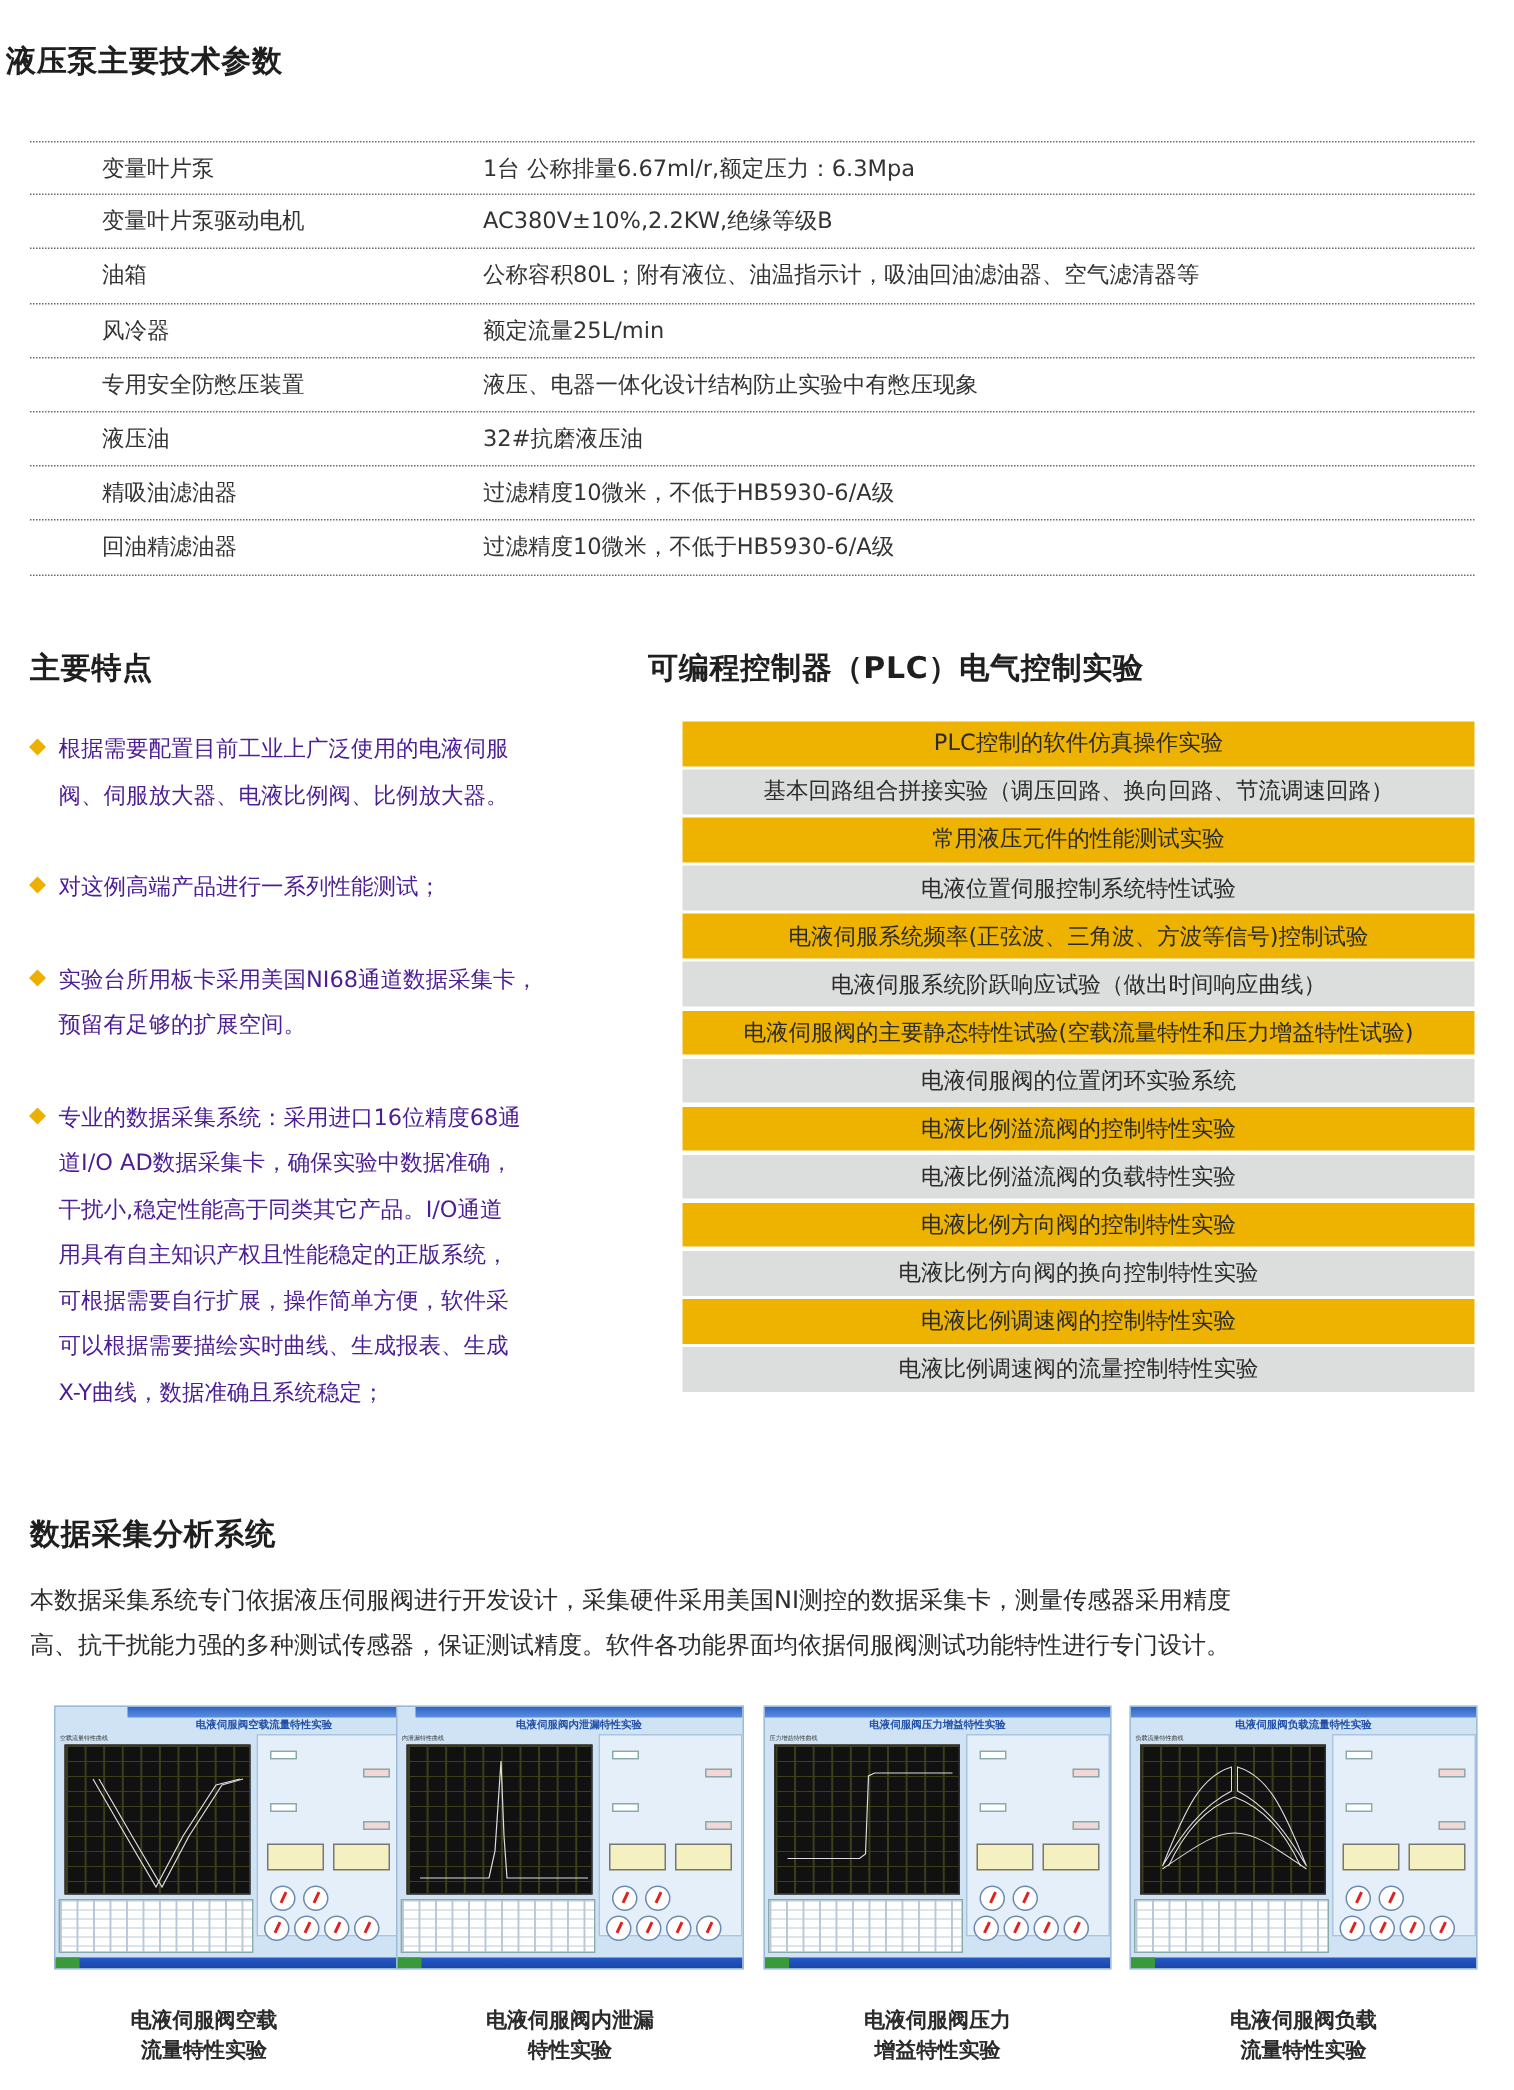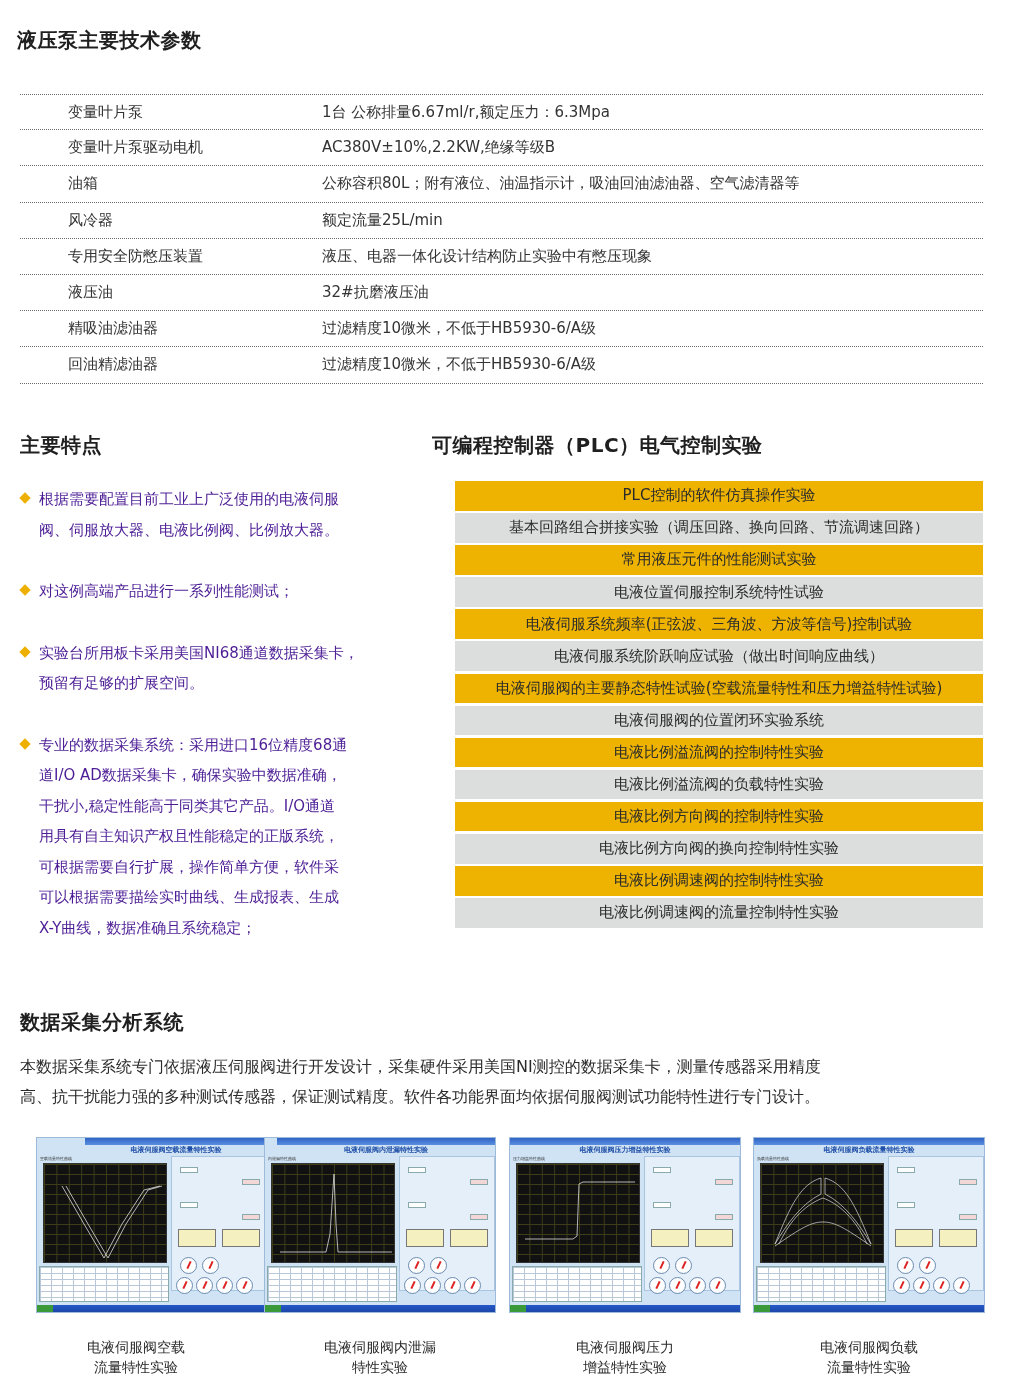--- a/index.html
+++ b/index.html
@@ -42,26 +42,26 @@
   .shot .btn { position: absolute; width: 18px; height: 6px; background: #fff; border: 1px solid #8aa; }
   .shot .btn.red { background: #f3d6d6; }
   .shot .meter { position: absolute; width: 38px; height: 18px; background: #f4f0c0; border: 1px solid #777; }
   .shot .gauge { position: absolute; width: 17px; height: 17px; border-radius: 50%; background: #fff; border: 1px solid #6a8ab0; }
   .shot .gauge::after { content: ""; position: absolute; left: 7px; top: 3px; width: 2px; height: 8px; background: #d22; transform: rotate(25deg); }
   .shot .table { position: absolute; left: 2px; top: 128px; width: 130px; height: 36px;
       background-image: linear-gradient(#b8c8d8 1px, transparent 1px), linear-gradient(90deg, #b8c8d8 1px, #ffffff 1px);
       background-size: 100% 6px, 11px 100%; background-color: #fff; border: 1px solid #8aa; }
   .shot .taskbar { position: absolute; left: 0; bottom: 0; width: 100%; height: 7px; background: linear-gradient(#2658c9,#1a47a8); }
   .shot .taskbar .start { position: absolute; left: 0; top: 0; width: 16px; height: 7px; background: #3a9a3a; }
-  .caption { position: absolute; top: 1337px; width: 232px; text-align: center; font-size: 14px; line-height: 20px; color: #2b2b2b; }
+  .caption { position: absolute; top: 1337px; width: 232px; text-align: center; font-size: 14px; line-height: 20px; color: #2b2b2b; font-weight: bold; }
 </style>
 </head>
 <body>
 
-<div class="h2" style="left:17px; top:27px;">液压泵主要技术参数</div>
+<div class="h2" style="left:4px; top:27px;">液压泵主要技术参数</div>
 <div class="spec">
   <div class="spec-row spec-top">
     <div class="spec-k">变量叶片泵</div>
     <div class="spec-v">1台  公称排量6.67ml/r,额定压力：6.3Mpa</div>
   </div>
   <div class="spec-row">
     <div class="spec-k">变量叶片泵驱动电机</div>
     <div class="spec-v">AC380V±10%,2.2KW,绝缘等级B</div>
   </div>
   <div class="spec-row">

